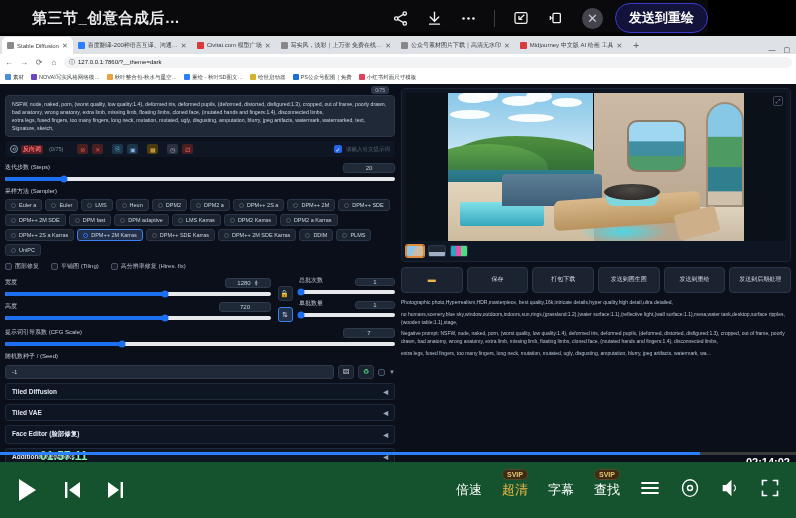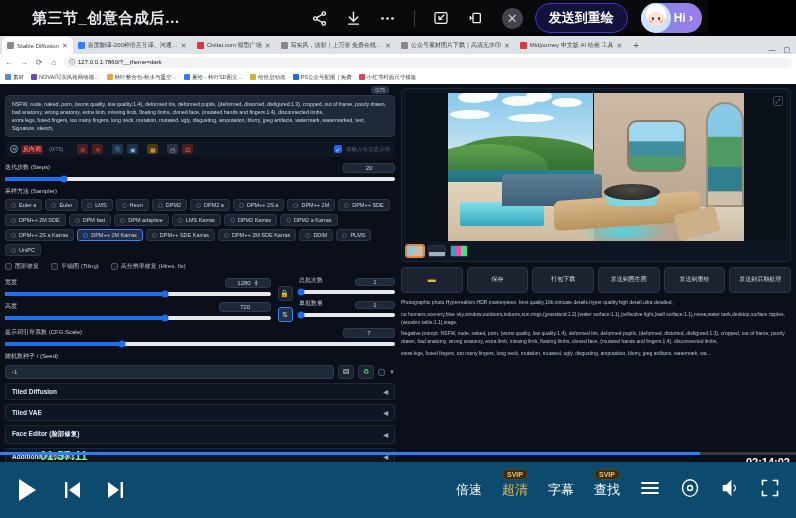--- a/index.html
+++ b/index.html
@@ -249,21 +249,21 @@
     display:flex;align-items:center;justify-content:center;
   }
   .act-btn.folder { color:#e8b84b; font-size:8px; }
 
   .params {
     margin-top: 5px; color:#b9c4d4; font-size: 5px; line-height: 1.65;
   }
   .params p { margin-bottom: 3px; }
 
   
-  .player { position: absolute; left:0; bottom:0; width:796px; height:56px; background:#0c4a6e; z-index:70;margin-top:40px;}
+  .player { position: absolute; left:0; bottom:0; width:796px; height:56px; background:#14532d; z-index:70;margin-top:40px;}
   .pg-wrap { position:absolute; left:0; top:-10px; width:796px; height:3px; }
   .pg-bg { position:absolute;left:0;top:0;width:796px;height:3px;background:#3a3a3a;}
   .pg-fill { position:absolute;left:0;top:0;height:3px;background:#2b7fff;width:88%;}
   .time-l { position:absolute; left:40px; bottom:55px; color:#86efac; font-size:12px; font-weight:700; text-shadow:0 1px 3px #000;}
   .time-r { position:absolute; right:6px; bottom:50px; color:#fff; font-size:11px; font-weight:700; text-shadow:0 1px 3px #000;}
   .pl-row { display:flex; align-items:center; height:56px; padding:0 16px; }
   .pl-left { display:flex; align-items:center; gap:26px; }
   .pl-btn { color:#fff; display:flex; align-items:center; justify-content:center; }
   .pl-right { margin-left:auto; display:flex; align-items:center; gap:20px; }
   .pl-txt { color:#fff; font-size:13px; position:relative; white-space:nowrap;}
@@ -700,30 +700,20 @@
       </span>
       <span class="tb-ico">
         <svg width="16" height="16" viewBox="0 0 24 24" fill="none" stroke="#fff" stroke-width="1.9" stroke-linejoin="round">
           <rect x="9" y="5" width="11" height="14" rx="1.5"></rect>
             <line x1="5" y1="9" x2="5" y2="15"></line>
             <line x1="5" y1="12" x2="9" y2="12"></line>
         </svg>
       </span>
       <span class="tb-close">✕</span>
       <span class="tb-summary">发送到重绘</span>
-      <span class="tb-avatar-wrap">
-        <span class="tb-avatar">
-          <span class="face"></span>
-            <span class="eye l"></span>
-            <span class="eye r"></span>
-          <span class="cheek l"></span>
-            <span class="cheek r"></span>
-        </span>
-        <span class="tb-hi">Hi ›</span>
-      </span>
     </div>
   </div>
 
   <div class="time-l">01:57:11</div>
   <div class="time-r">02:14:02</div>
   <div class="player">
     <div class="pg-wrap">
       <div class="pg-bg"></div>
         <div class="pg-fill" id="pgfill" style="width: 88%;"></div>
     </div>

